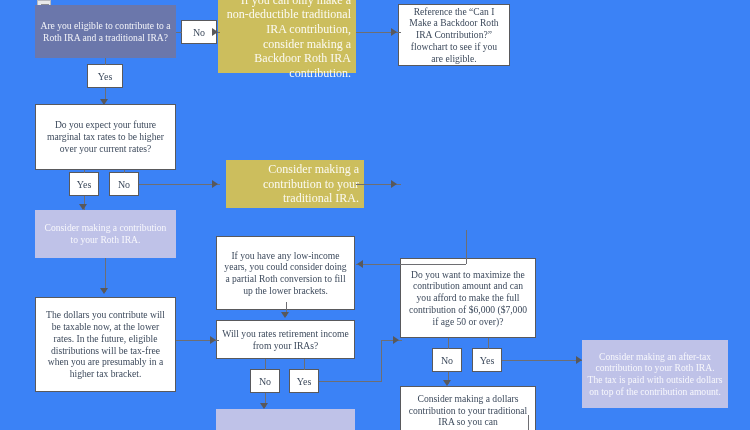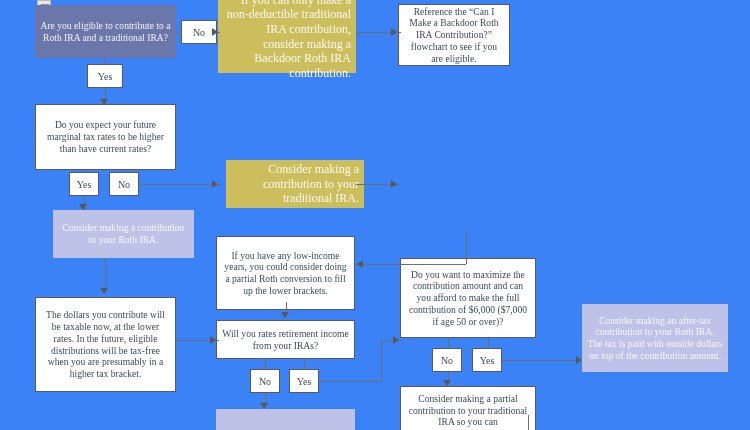--- a/index.html
+++ b/index.html
@@ -122,36 +122,36 @@
 
   <div class="node node-white" style="left:398px; top:4px; width:112px; height:62px;">
     <span class="node-text">Reference the “Can I Make a Backdoor Roth IRA Contribution?” flowchart to see if you are eligible.</span>
   </div>
 
   <div class="label-box" style="left:87px; top:64px; width:36px; height:24px;">
     <span>Yes</span>
   </div>
 
   <div class="node node-white" style="left:35px; top:104px; width:141px; height:66px;">
-    <span class="node-text">Do you expect your future marginal tax rates to be higher than have current rates?</span>
+    <span class="node-text">Do you expect your future marginal tax rates to be higher over your current rates?</span>
   </div>
 
   <div class="label-box" style="left:69px; top:172px; width:30px; height:24px;">
     <span>Yes</span>
   </div>
   <div class="label-box" style="left:109px; top:172px; width:30px; height:24px;">
     <span>No</span>
   </div>
 
   <div class="node node-gold" style="left:226px; top:160px; width:138px; height:48px;">
     <span class="node-text">Consider making a contribution to your traditional IRA.</span>
   </div>
 
 
-  <div class="node node-lavender" style="left:35px; top:210px; width:141px; height:48px;margin-left:18px;">
+  <div class="node node-lavender" style="left:35px; top:210px; width:141px; height:48px;">
     <span class="node-text">Consider making a contribution to your Roth IRA.</span>
   </div>
 
   <div class="node node-white" style="left:35px; top:297px; width:141px; height:95px;">
     <span class="node-text">The dollars you contribute will be taxable now, at the lower rates. In the future, eligible distributions will be tax-free when you are presumably in a higher tax bracket.</span>
   </div>
 
   <div class="node node-white" style="left:216px; top:236px; width:139px; height:74px;">
     <span class="node-text">If you have any low-income years, you could consider doing a partial Roth conversion to fill up the lower brackets.</span>
   </div>
@@ -171,26 +171,26 @@
     <span class="node-text">Do you want to maximize the contribution amount and can you afford to make the full contribution of $6,000 ($7,000 if age 50 or over)?</span>
   </div>
 
   <div class="label-box" style="left:432px; top:348px; width:30px; height:24px;">
     <span>No</span>
   </div>
   <div class="label-box" style="left:472px; top:348px; width:30px; height:24px;">
     <span>Yes</span>
   </div>
 
-  <div class="node node-lavender" style="left:582px; top:304px; width:146px; height:68px;">
+  <div class="node node-lavender" style="left:582px; top:340px; width:146px; height:68px;">
     <span class="node-text">Consider making an after-tax contribution to your Roth IRA. The tax is paid with outside dollars on top of the contribution amount.</span>
   </div>
 
   <div class="node node-white" style="left:400px; top:386px; width:136px; height:60px; align-items:flex-start; padding-top:6px;">
-    <span class="node-text">Consider making a partial contribution to your traditional IRA so you can</span>
+    <span class="node-text">Consider making a dollars contribution to your traditional IRA so you can</span>
   </div>
 
   <div class="node node-lavender" style="left:216px; top:409px; width:139px; height:30px;"></div>
 
   <div class="conn conn-h" style="left:176px; top:31.5px; width:6px;"></div>
 
   <div class="conn conn-h" style="left:217px; top:31.5px; width:3px;"></div>
   <div class="arrow-r" style="left:212px; top:27.5px;"></div>
 
   <div class="conn conn-h" style="left:356px; top:31.5px; width:45px;"></div>

